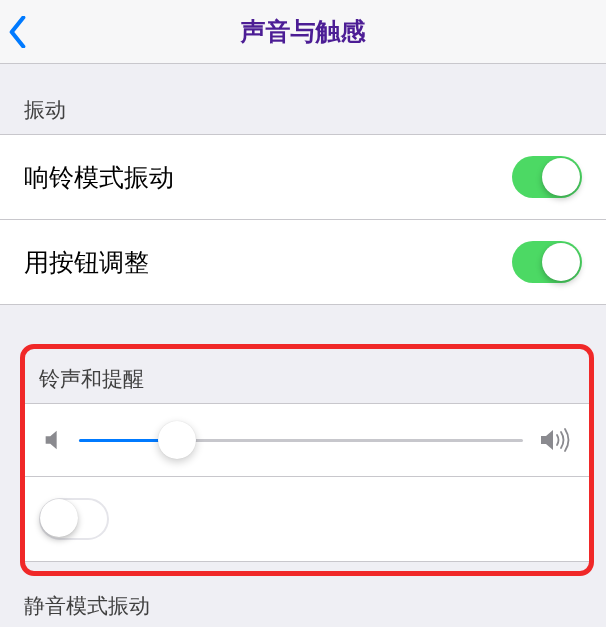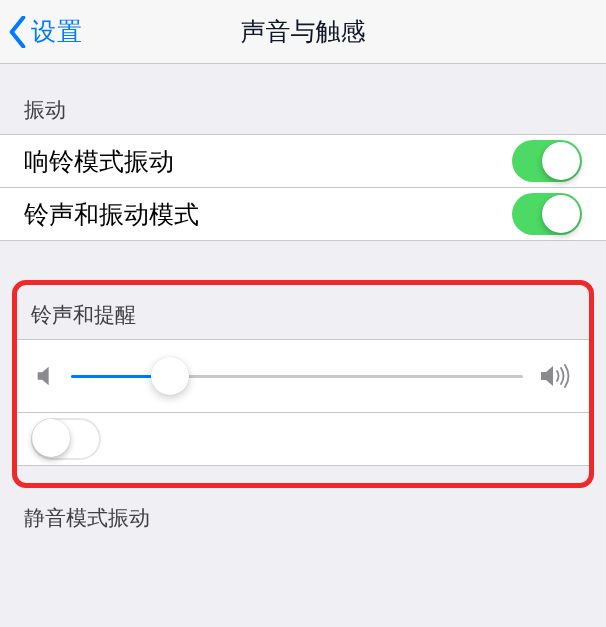--- a/index.html
+++ b/index.html
@@ -36,30 +36,30 @@
     .back-text {
       font-size: 25px;
       margin-left: 4px;
       letter-spacing: 1px;
     }
     .title {
       position: absolute;
       left: 50%;
       transform: translateX(-50%);
       font-size: 25px;
-      font-weight: 400;
-      color: #0f172a;
+      font-weight: 700;
+      color: #4c1d95;
     }
     .section-header {
       font-size: 21px;
       color: #404040;
       padding: 32px 24px 10px 24px;
     }
     .row {
-      height: 54px;
+      height: 86px;
       background: #fff;
       border-top: 1px solid #c8c7cc;
       border-bottom: 1px solid #c8c7cc;
       display: flex;
       align-items: center;
       justify-content: space-between;
       padding: 0 24px;
       margin-bottom: -1px;
     }
     .row-label {
@@ -91,22 +91,22 @@
     .toggle.on .toggle-knob {
       right: 2px;
     }
     .toggle.off .toggle-knob {
       left: -1px;
       top: -1px;
     }
     .highlight-box {
       border: 5px solid #f02828;
       border-radius: 14px;
-      margin: 40px 12px 0 12px;
-      padding-bottom: 18px;
+      margin: 40px 12px 0 20px;
+      padding-bottom: 10px;
     }
     .highlight-box .section-header {
       padding: 16px 14px 10px 14px;
     }
     .slider-row {
       background: #fff;
       border-top: 1px solid #c8c7cc;
       border-bottom: 1px solid #c8c7cc;
       padding: 24px 18px;
       display: flex;
@@ -158,36 +158,35 @@
     }
   </style>
 </head>
 <body>
 
 <div class="header">
   <div class="back-btn">
     <svg viewBox="0 0 12 22" fill="none" stroke="#007aff" stroke-width="2.8" stroke-linecap="round" stroke-linejoin="round">
       <polyline points="10,1 2,11 10,21"></polyline>
     </svg>
-    <span class="back-text">设置</span>
   </div>
   <div class="title">声音与触感</div>
 </div>
 
 <div class="section-header">振动</div>
 
 <div class="row">
   <span class="row-label">响铃模式振动</span>
   <div class="toggle on">
     <div class="toggle-knob"></div>
   </div>
 </div>
 
 <div class="row">
-  <span class="row-label">铃声和振动模式</span>
+  <span class="row-label">用按钮调整</span>
   <div class="toggle on">
     <div class="toggle-knob"></div>
   </div>
 </div>
 
 <div class="highlight-box">
   <div class="section-header">铃声和提醒</div>
 
   <div class="slider-row">
     <svg class="vol-icon" width="20" height="22" viewBox="0 0 20 24" fill="#8a8a8f">

